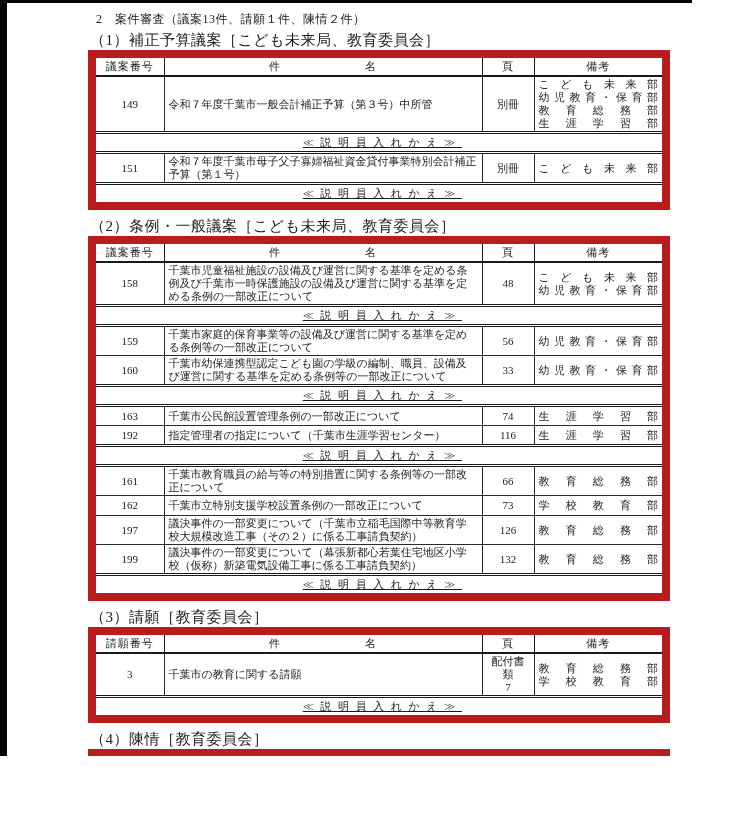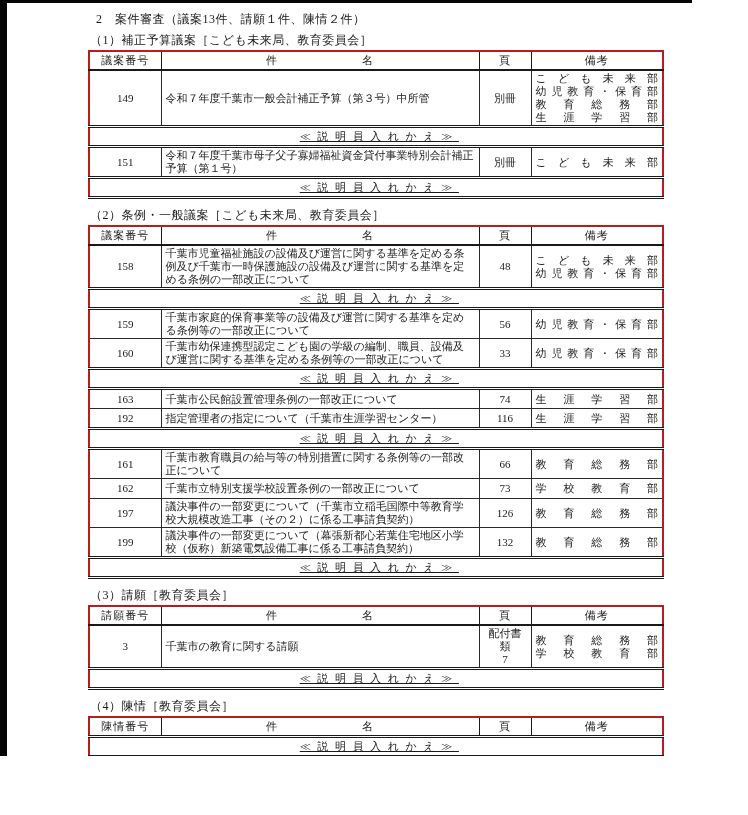--- a/index.html
+++ b/index.html
@@ -17,30 +17,30 @@
   .edge-top    { left: 0; top: 0; width: 692px; height: 3px; }
   .edge-bottom { left: 0; top: 808px; width: 692px; height: 7px; }
 
   .content { position: absolute; left: 88px; top: 8px; width: 574px; }
 
   .heading {
     font-size: 12px; line-height: 14px;
     margin: 4px 0 8px 8px; letter-spacing: 0.5px;
   }
   .section-title {
-    font-size: 12px; line-height: 13px;
+    font-size: 15px; line-height: 13px;
     margin: 10px 0 3px 2px; letter-spacing: 0.5px;
   }
   .sections > .section-title:first-child { margin-top: 2px; }
 
   table {
     width: 574px;
     border-collapse: collapse;
     table-layout: fixed;
-    border: 2px solid #b91c1c;
+    border: 8px solid #b91c1c;
   }
   th {
     font-weight: normal;
     font-size: 11px; line-height: 13px;
     border: 1px solid #1a1a1a;
     border-bottom: 2px solid #1a1a1a;
     padding: 2px 2px;
     text-align: center;
     letter-spacing: 1px;
   }

